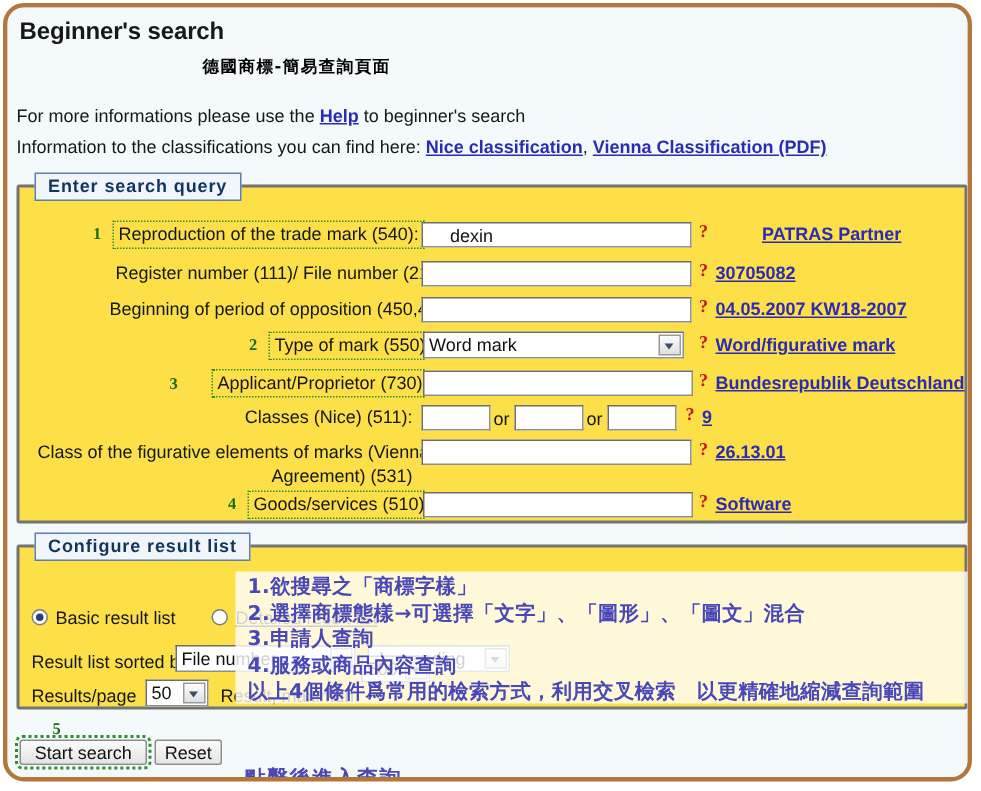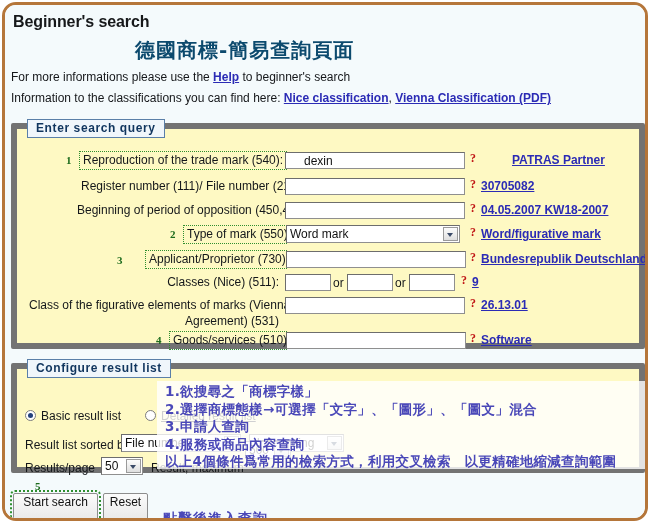--- a/index.html
+++ b/index.html
@@ -42,23 +42,23 @@
     top: 8px;
     font-size: 16px;
     font-weight: bold;
     color: #16181a;
     letter-spacing: -0.1px;
   }
   .cn-subtitle {
     position: absolute;
     left: 130px;
     top: 32px;
-    font-size: 20px;
-    font-weight: bold;
-    color: #0c4a6e;
+    font-size: 11px;
+    font-weight: bold;
+    color: #000000;
     font-family: "DejaVu Sans", sans-serif;
     letter-spacing: 1px;
   }
   .info-line {
     position: absolute;
     left: 6px;
     font-size: 12px;
     color: #15171a;
     white-space: nowrap;
   }
@@ -68,22 +68,22 @@
     color: #2b2bb5;
     text-decoration: underline;
     font-weight: bold;
     cursor: pointer;
   }
 
   
   .fs {
     position: absolute;
     box-sizing: border-box;
-    border: 6px solid #737373;
-    background: #fef9c3;
+    border: 2px solid #737373;
+    background: #fde047;
     border-radius: 2px;
   }
   #fs-search {
     left: 6px;
     top: 118px;
     width: 634px;
     height: 226px;
   }
   #fs-config {
     left: 6px;
@@ -231,21 +231,21 @@
   .btn {
     position: absolute;
     box-sizing: border-box;
     background: linear-gradient(#fbfbfb, #e4e4e4);
     border: 1px solid #8d8d8d;
     border-radius: 2px;
     font-size: 12px;
     color: #111;
     text-align: center;
     line-height: 17px;
-    height: 35px;
+    height: 17px;
     cursor: pointer;
   }
   .btn.hl {
     outline: 2px dotted #2f8f2f;
     outline-offset: 1px;
   }
 
   
   #cn-overlay {
     position: absolute;

